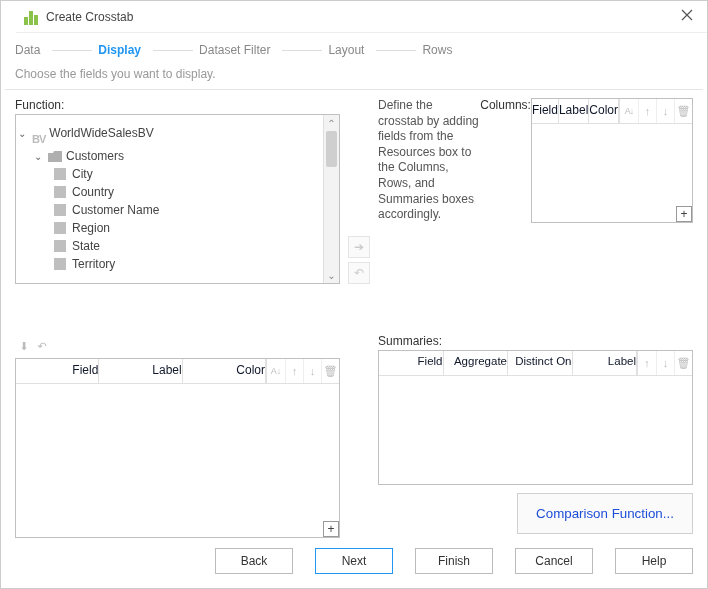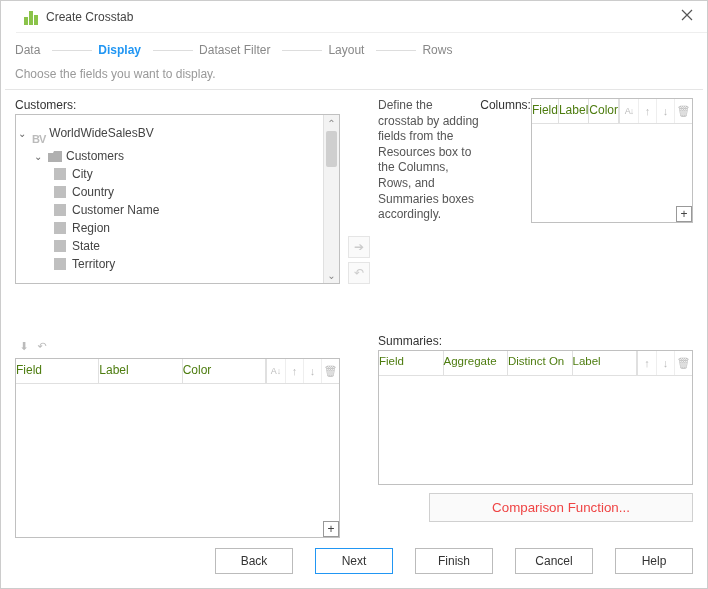--- a/index.html
+++ b/index.html
@@ -37,31 +37,31 @@
   .scrollbar-v { width:16px; background:#f3f3f3; border-left:1px solid #e0e0e0; position:relative; }
   .scroll-up, .scroll-down { height:16px; display:flex; align-items:center; justify-content:center; color:#888; font-size:10px; }
   .scroll-thumb { position:absolute; top:16px; left:2px; right:2px; height:36px; background:#cfcfcf; border-radius:2px; }
   .scroll-down { position:absolute; bottom:0; left:0; right:0; }
   .mid-arrows { display:flex; flex-direction:column; align-items:center; justify-content:center; gap:4px; height: 170px; align-self:start; margin-top:16px;}
   .arrow-btn { width:22px; height:22px; border:1px solid #e5e5e5; background:#fafafa; display:flex; align-items:center; justify-content:center; color:#ccc; font-size:12px; }
   .right-col { display:flex; flex-direction:row; }
   .helper-text { color:#555; margin-bottom:6px; line-height:1.3; }
   .panel-box { border:1px solid #c0c0c0; position:relative; background:#fff; }
   .col-headers { display:flex; border-bottom:1px solid #e0e0e0; }
-  .col-headers .th { flex:1; text-align:left; padding:4px 0; color:#4d7c0f; border-right:1px solid #e0e0e0; font-size:12px; }
+  .col-headers .th { flex:1; text-align:right; padding:4px 0; color:#0f172a; border-right:1px solid #e0e0e0; font-size:12px; }
   .col-headers .th:last-of-type { border-right:none; }
   .icon-strip { display:flex; border-left:1px solid #e0e0e0; }
   .icon-btn { width:18px; height:24px; display:flex; align-items:center; justify-content:center; color:#bbb; font-size:11px; border-left:1px solid #eee;}
   .icon-btn:first-child{ border-left:none;}
   .plus-handle { position:absolute; right:0; bottom:0; width:16px; height:16px; border:1px solid #999; display:flex; align-items:center; justify-content:center; color:#444; font-size:12px; background:#fff;}
   .lower { display:grid; grid-template-columns: 325px 30px 1fr; gap: 4px 4px; margin-top:4px;}
   .rows-panel { height:180px; }
   .cols-panel { height:125px; }
   .sum-panel { height:135px; }
-  .comparison-btn { width: 264px; margin: 8px 0 0 auto; border:1px solid #d0d0d0; background:#fafafa; text-align:center; padding:6px; color:#ef4444; cursor:pointer; display:block; }
+  .comparison-btn { width: 176px; margin: 8px 0 0 auto; border:1px solid #d0d0d0; background:#fafafa; text-align:center; padding:12px; color:#1d4ed8; cursor:pointer; display:block; }
   .footer { padding: 10px 14px 14px 14px; display:flex; justify-content:flex-end; gap:22px; border-top:0; }
   .btn { min-width:78px; padding:5px 10px; border:1px solid #bbb; background:#fff; color:#333; font-size:12px; cursor:pointer; }
   .btn.primary { border:1px solid #2196f3; }
   .label-with-icons { display:flex; align-items:center; }
   .label-with-icons .section-label { flex:1; }
   .panel-body { position:absolute; top:25px; left:0; right:0; bottom:0; }
   .cols-panel .col-headers .th, .rows-panel .col-headers .th { flex:1; }
   .sum-panel .col-headers .th { flex:1; font-size:11.5px; }
 </style>
 </head>
@@ -95,21 +95,21 @@
   </div>
 
   <div class="desc">Choose the fields you want to display.</div>
   <div class="hr"></div>
 
   <div class="content">
 
     <div class="main-grid">
 
       <div class="res-area">
-        <div class="section-label">Customers:</div>
+        <div class="section-label">Function:</div>
         <div class="resources-box">
           <div class="tree">
             <div class="tree-item l0">
               <span class="chev">⌄</span>
               <span class="bv-icon">BV</span>
               <span>WorldWideSalesBV</span>
             </div>
             <div class="tree-item l1">
               <span class="chev">⌄</span>
               <span class="folder-icon">

